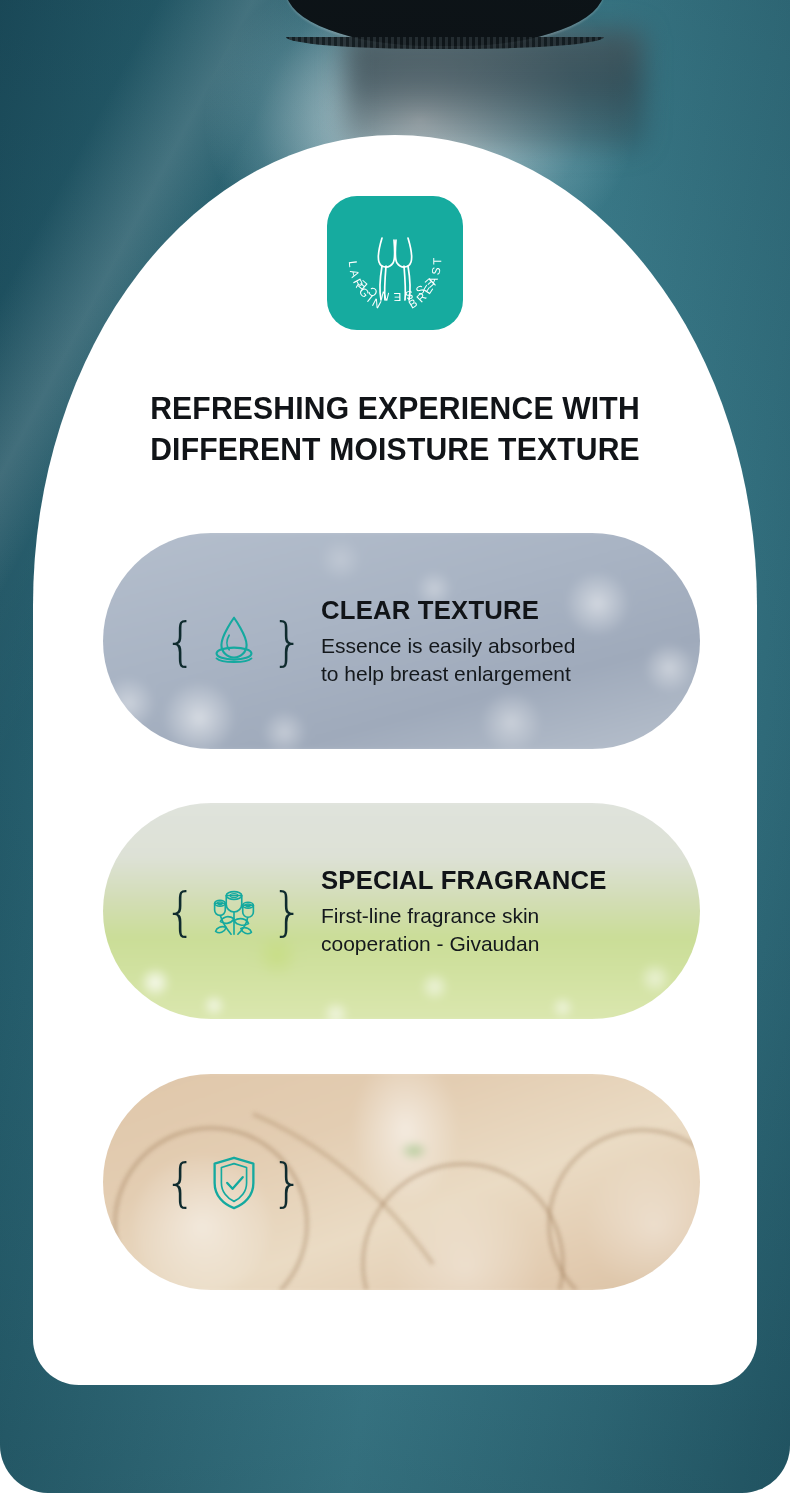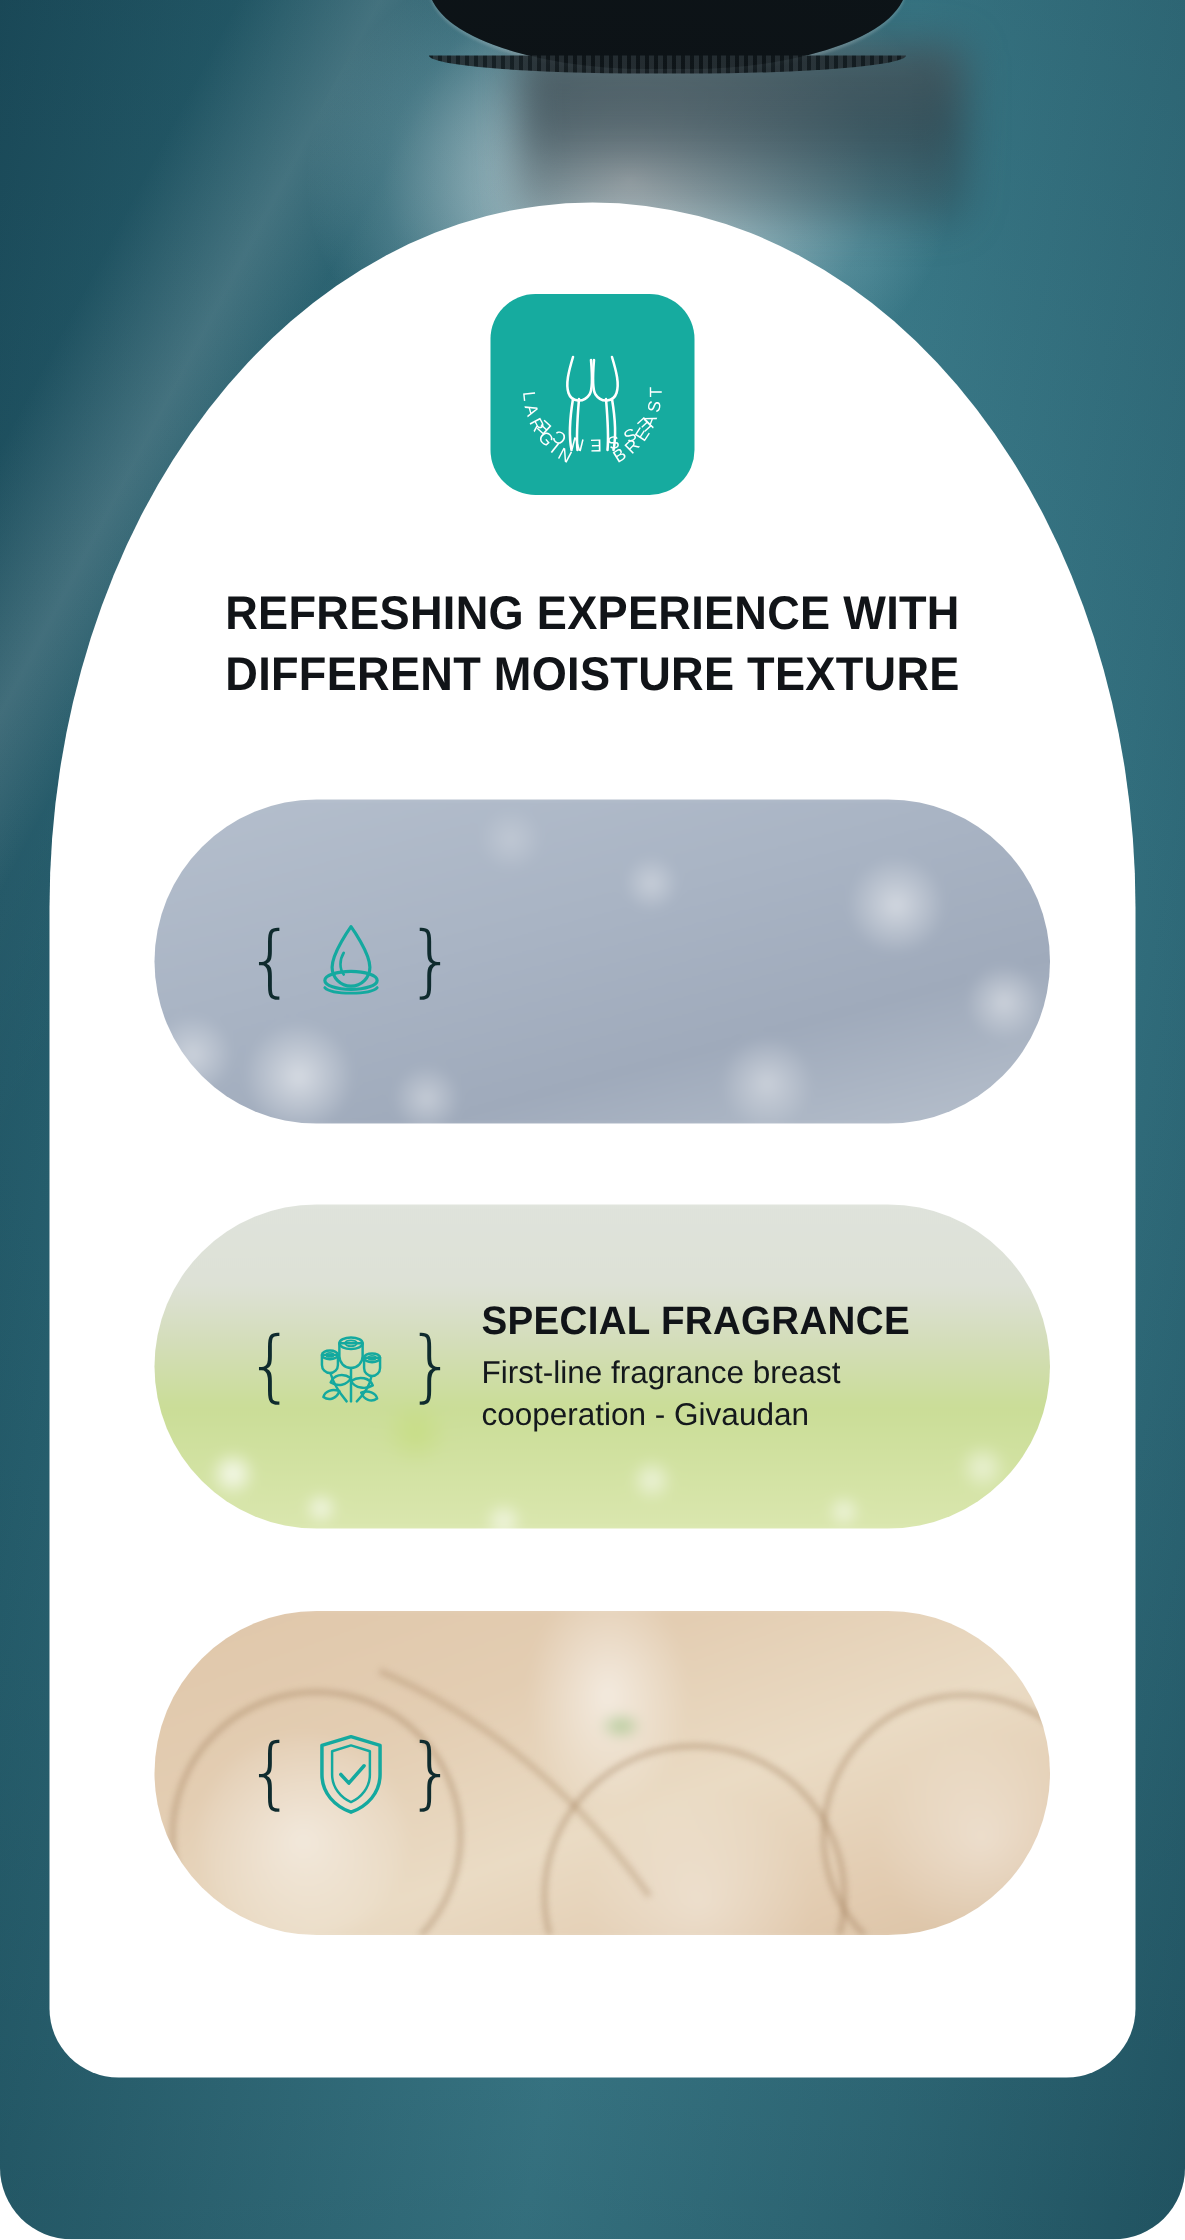--- a/index.html
+++ b/index.html
@@ -309,20 +309,25 @@
       <svg class="glyph" viewBox="0 0 64 64">
         <g fill="none" stroke="#14a99f" stroke-width="2.2" stroke-linecap="round" stroke-linejoin="round">
           <path d="M32 8 C32 8 19 26 19 36 a13 13 0 0 0 26 0 C45 26 32 8 32 8 Z"></path>
           <path d="M27 26 C24 31 24 37 27 41" stroke-width="1.8"></path>
           <ellipse cx="32" cy="45" rx="18" ry="6.2"></ellipse>
           <path d="M14 50 C19 55 45 55 50 50" stroke-width="2"></path>
         </g>
       </svg>
       <span class="brace brace-r">}</span>
     </div>
+    <div class="card-text">
+      <div class="card-head">CLEAR TEXTURE</div>
+      <div class="card-body">Essence is easily absorbed
+to help breast enlargement</div>
+    </div>
   </div>
 
   <div class="card" id="card-1">
     <div class="card-bg bg-meadow"></div>
     <div class="card-icon">
       <span class="brace brace-l">{</span>
       <svg class="glyph" viewBox="0 0 64 64">
         <g fill="none" stroke="#14a99f" stroke-width="1.7" stroke-linecap="round" stroke-linejoin="round">
 
           <path d="M24 16 h16 v9 a8 8 0 0 1 -16 0 z"></path>
@@ -343,21 +348,21 @@
           <path d="M32 40 C26 36 20 38 18 43 C23 46 29 45 32 40 Z"></path>
           <path d="M32 42 C38 38 45 40 47 45 C42 48 35 47 32 42 Z"></path>
           <path d="M24 49 C19 47 14 49 13 53 C17 56 22 54 24 49 Z"></path>
           <path d="M39 50 C44 48 49 50 50 54 C46 57 41 55 39 50 Z"></path>
         </g>
       </svg>
       <span class="brace brace-r">}</span>
     </div>
     <div class="card-text">
       <div class="card-head">SPECIAL FRAGRANCE</div>
-      <div class="card-body">First-line fragrance breast
+      <div class="card-body">First-line fragrance skin
 cooperation - Givaudan</div>
     </div>
   </div>
 
   <div class="card" id="card-2">
     <div class="card-bg bg-lab"></div>
     <svg class="bg-lab-rings" viewBox="0 0 597 216" preserveAspectRatio="none">
       <g fill="none" stroke="rgba(150,115,80,0.45)" stroke-width="3">
         <circle cx="108" cy="150" r="96"></circle>
         <circle cx="360" cy="190" r="100"></circle>

